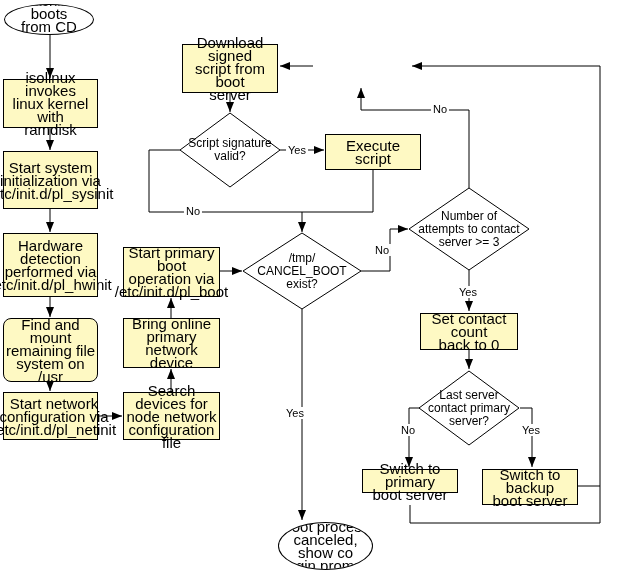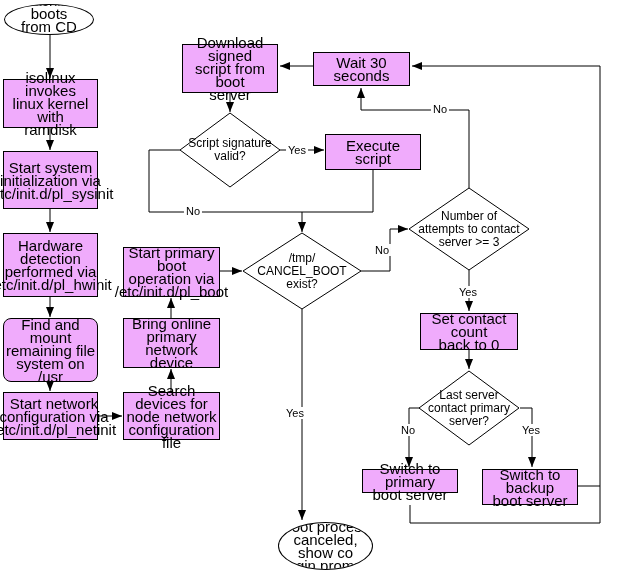--- a/index.html
+++ b/index.html
@@ -7,21 +7,21 @@
     position:relative;width:629px;height:573px;background:#ffffff;
     font-family:"Liberation Sans", sans-serif;color:#000;
     overflow:hidden;
   }
   #edges{position:absolute;left:0;top:0;z-index:1;}
   .node{
     position:absolute;z-index:2;display:flex;align-items:center;justify-content:center;
     text-align:center;font-size:15px;line-height:13px;white-space:pre-line;
     box-sizing:border-box;
   }
-  .rect-node{background:#f0abfc;border:1px solid #000;}
+  .rect-node{background:#fef9c3;border:1px solid #000;}
   .oval-node{background:#fff;border:1px solid #000;border-radius:50%;overflow:hidden;}
   .diamond-label{
     position:absolute;z-index:2;transform:translate(-50%,-50%);
     text-align:center;font-size:12px;line-height:13px;white-space:pre-line;
   }
   .elabel{
     position:absolute;z-index:3;transform:translate(-50%,-50%);
     font-size:11px;line-height:12px;background:#fff;padding:0 2px;text-align:right;
   }
 </style>
@@ -98,21 +98,20 @@
   <div class="node rect-node" style="left:123px;top:318px;width:97px;height:50px;">Bring online
 primary network
 device</div>
   <div class="node rect-node" style="left:123px;top:247px;width:97px;height:50px;">Start primary boot
 operation via
 /etc/init.d/pl_boot</div>
 
   <div class="node rect-node" style="left:182px;top:44px;width:96px;height:49px;">Download signed
 script from boot
 server</div>
-  <div class="node rect-node" style="left:313px;top:52px;width:97px;height:34px;">Wait 30 seconds</div>
   <div class="node rect-node" style="left:325px;top:134px;width:96px;height:36px;">Execute script</div>
 
   <div class="node rect-node" style="left:420px;top:313px;width:98px;height:37px;">Set contact count
 back to 0</div>
   <div class="node rect-node" style="left:362px;top:469px;width:96px;height:24px;">Switch to primary
 boot server</div>
   <div class="node rect-node" style="left:482px;top:469px;width:96px;height:36px;">Switch to backup
 boot server</div>
 
   <div class="diamond-label" style="left:230px;top:150px;width:100px;">Script signature

